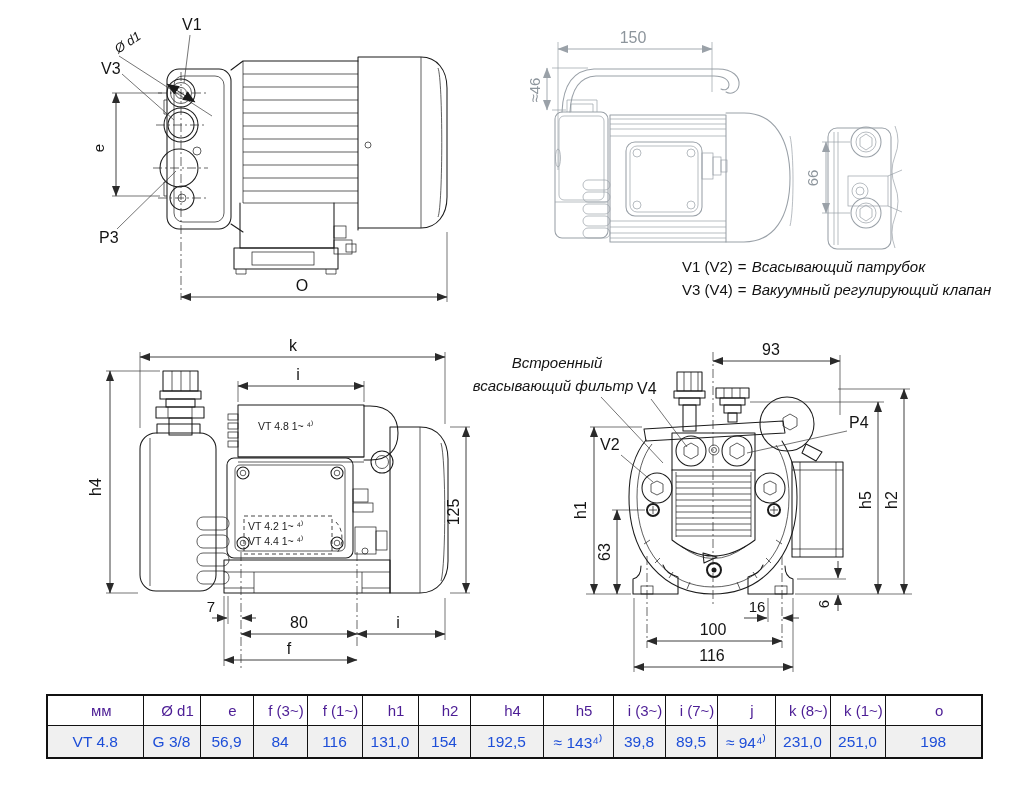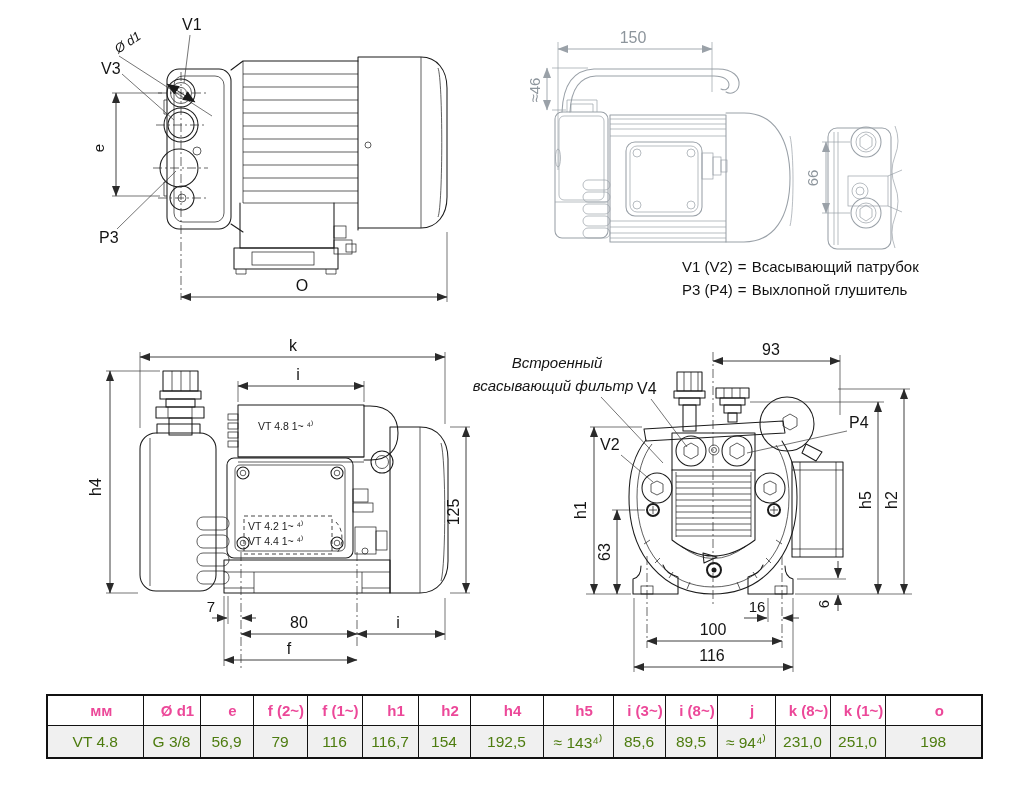--- a/index.html
+++ b/index.html
@@ -21,29 +21,29 @@
   .t11{font-size:10.5px;fill:#222;}
   .ti {font-style:italic;}
   
   svg.gray .b,svg.gray .b7{stroke:#9aa1a8;}
   svg.gray .dl,svg.gray .xl{stroke:#9aa1a8;}
   svg.gray .t{fill:#8d959c;}
 
   
   .legend{left:682px;top:255px;line-height:23px;font-size:15px;color:#111;white-space:nowrap;}
   .lg-eq{margin:0 5px;}
-  .lg-desc{}
+  .lg-desc{font-style:italic;}
 
   
   .tblwrap{left:46px;top:694px;}
   table.dim{border-collapse:collapse;table-layout:fixed;background:#fff;border:2px solid #111;}
   table.dim th,table.dim td{border:1px solid #111;text-align:center;vertical-align:middle;
       padding:0;font-family:"Liberation Sans",sans-serif;overflow:hidden;white-space:nowrap;}
-  table.dim th{height:29px;font-size:15px;font-weight:bold;background:#fff;color:#ec4899;padding-left:12px;}
-  table.dim td{height:31px;font-size:15.5px;background:#f0f0f0;color:#4d7c0f;}
+  table.dim th{height:29px;font-size:15px;font-weight:normal;background:#fff;color:#4c1d95;padding-left:12px;}
+  table.dim td{height:31px;font-size:15.5px;background:#f0f0f0;color:#1d4ed8;}
 </style>
 </head>
 <body>
 
 <div class="canvas">
 
   <svg class="abs" style="left:78px;top:8px" width="410" height="308" viewBox="78 8 410 308">
     <defs>
       <marker id="a1" markerUnits="userSpaceOnUse" markerWidth="11" markerHeight="8" refX="10" refY="4" orient="auto-start-reverse">
         <path d="M0,0 L10.5,4 L0,8 Z" fill="#2a2a2a"></path>
@@ -189,21 +189,21 @@
       <line class="dl" x1="826" y1="142" x2="826" y2="213" marker-start="url(#a2)" marker-end="url(#a2)"></line>
       <text class="t" transform="rotate(-90 818 178)" x="818" y="178" text-anchor="middle">66</text>
     </g>
   </svg>
 
   <div class="abs legend">
     <div>
       <span class="lg-code">V1 (V2)</span><span class="lg-eq">=</span><span class="lg-desc">Всасывающий патрубок</span>
     </div>
     <div>
-      <span class="lg-code">P3 (P4)</span><span class="lg-eq">=</span><span class="lg-desc">Выхлопной глушитель</span>
+      <span class="lg-code">V3 (V4)</span><span class="lg-eq">=</span><span class="lg-desc">Вакуумный регулирующий клапан</span>
     </div>
   </div>
 
   <svg class="abs" style="left:88px;top:336px" width="402" height="348" viewBox="88 336 402 348">
     <defs>
       <marker id="a3" markerUnits="userSpaceOnUse" markerWidth="11" markerHeight="8" refX="10" refY="4" orient="auto-start-reverse">
         <path d="M0,0 L10.5,4 L0,8 Z" fill="#2a2a2a"></path>
       </marker>
     </defs>
     <g>
@@ -470,46 +470,46 @@
           <col style="width:58px">
         <col style="width:55px">
           <col style="width:55px">
           <col style="width:97px">
       </colgroup>
       <thead>
         <tr>
           <th>мм</th>
           <th>Ø d1</th>
           <th>e</th>
-          <th>f (2~)</th>
+          <th>f (3~)</th>
           <th>f (1~)</th>
           <th>h1</th>
           <th>h2</th>
           <th>h4</th>
           <th>h5</th>
           <th>i (3~)</th>
-          <th>i (8~)</th>
+          <th>i (7~)</th>
           <th>j</th>
           <th>k (8~)</th>
           <th>k (1~)</th>
           <th>o</th>
         </tr>
       </thead>
       <tbody>
         <tr>
           <td>VT 4.8</td>
           <td>G 3/8</td>
           <td>56,9</td>
-          <td>79</td>
+          <td>84</td>
           <td>116</td>
-          <td>116,7</td>
+          <td>131,0</td>
           <td>154</td>
           <td>192,5</td>
           <td>≈ 143⁴⁾</td>
-          <td>85,6</td>
+          <td>39,8</td>
           <td>89,5</td>
           <td>≈ 94⁴⁾</td>
           <td>231,0</td>
           <td>251,0</td>
           <td>198</td>
         </tr>
       </tbody>
     </table>
   </div>
 

